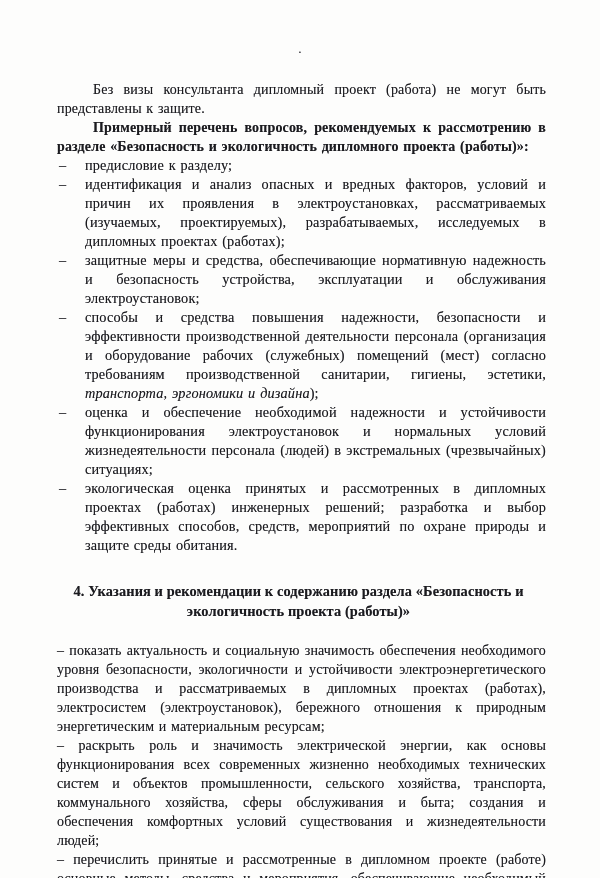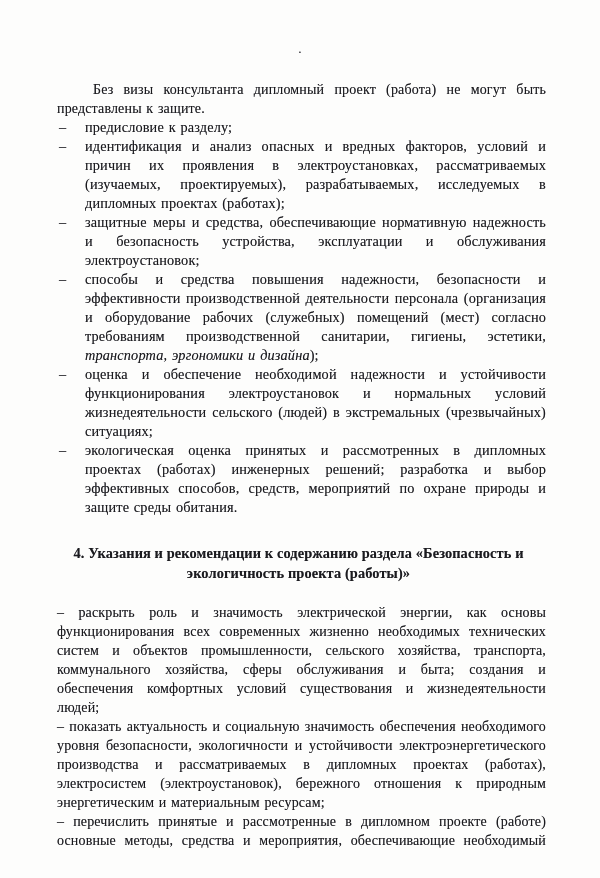--- a/index.html
+++ b/index.html
@@ -74,20 +74,21 @@
 </style>
 </head>
 <body>
 
 <div class="page">
 
   <div class="top-mark">·</div>
 
   <p class="indent">Без визы консультанта дипломный проект (работа) не могут быть представлены к защите.</p>
 
+  <p class="indent bold">Примерный перечень вопросов, рекомендуемых к рассмотрению в разделе «Безопасность и экологичность дипломного проекта (работы)»:</p>
 
   <div class="list">
 
     <div class="list-item">
       <span class="marker">–</span>
       <span class="li-text">предисловие к разделу;</span>
     </div>
 
     <div class="list-item">
       <span class="marker">–</span>
@@ -99,32 +100,32 @@
       <span class="li-text">защитные меры и средства, обеспечивающие нормативную надежность и безопасность устройства, эксплуатации и обслуживания электроустановок;</span>
     </div>
 
     <div class="list-item">
       <span class="marker">–</span>
       <span class="li-text"><span>способы и средства повышения надежности, безопасности и эффективности производственной деятельности персонала (организация и оборудование рабочих (служебных) помещений (мест) согласно требованиям производственной санитарии, гигиены, эстетики, </span><em>транспорта, эргономики и дизайна</em><span>);</span></span>
     </div>
 
     <div class="list-item">
       <span class="marker">–</span>
-      <span class="li-text">оценка и обеспечение необходимой надежности и устойчивости функционирования электроустановок и нормальных условий жизнедеятельности сельского (людей) в экстремальных (чрезвычайных) ситуациях;</span>
+      <span class="li-text">оценка и обеспечение необходимой надежности и устойчивости функционирования электроустановок и нормальных условий жизнедеятельности персонала (людей) в экстремальных (чрезвычайных) ситуациях;</span>
     </div>
 
     <div class="list-item">
       <span class="marker">–</span>
       <span class="li-text">экологическая оценка принятых и рассмотренных в дипломных проектах (работах) инженерных решений; разработка и выбор эффективных способов, средств, мероприятий по охране природы и защите среды обитания.</span>
     </div>
 
   </div>
 
   <h3 class="heading">4. Указания и рекомендации к содержанию раздела «Безопасность и экологичность проекта (работы)»</h3>
 
 
+  <p>– показать актуальность и социальную значимость обеспечения необходимого уровня безопасности, экологичности и устойчивости электроэнергетического производства и рассматриваемых в дипломных проектах (работах), электросистем (электроустановок), бережного отношения к природным энергетическим и материальным ресурсам;</p>
+
   <p>– раскрыть роль и значимость электрической энергии, как основы функционирования всех современных жизненно необходимых технических систем и объектов промышленности, сельского хозяйства, транспорта, коммунального хозяйства, сферы обслуживания и быта; создания и обеспечения комфортных условий существования и жизнедеятельности людей;</p>
-
-  <p>– показать актуальность и социальную значимость обеспечения необходимого уровня безопасности, экологичности и устойчивости электроэнергетического производства и рассматриваемых в дипломных проектах (работах), электросистем (электроустановок), бережного отношения к природным энергетическим и материальным ресурсам;</p>
 
   <p class="cont">– перечислить принятые и рассмотренные в дипломном проекте (работе) основные методы, средства и мероприятия, обеспечивающие необходимый</p>
 
 </div>
 
 </body></html>

